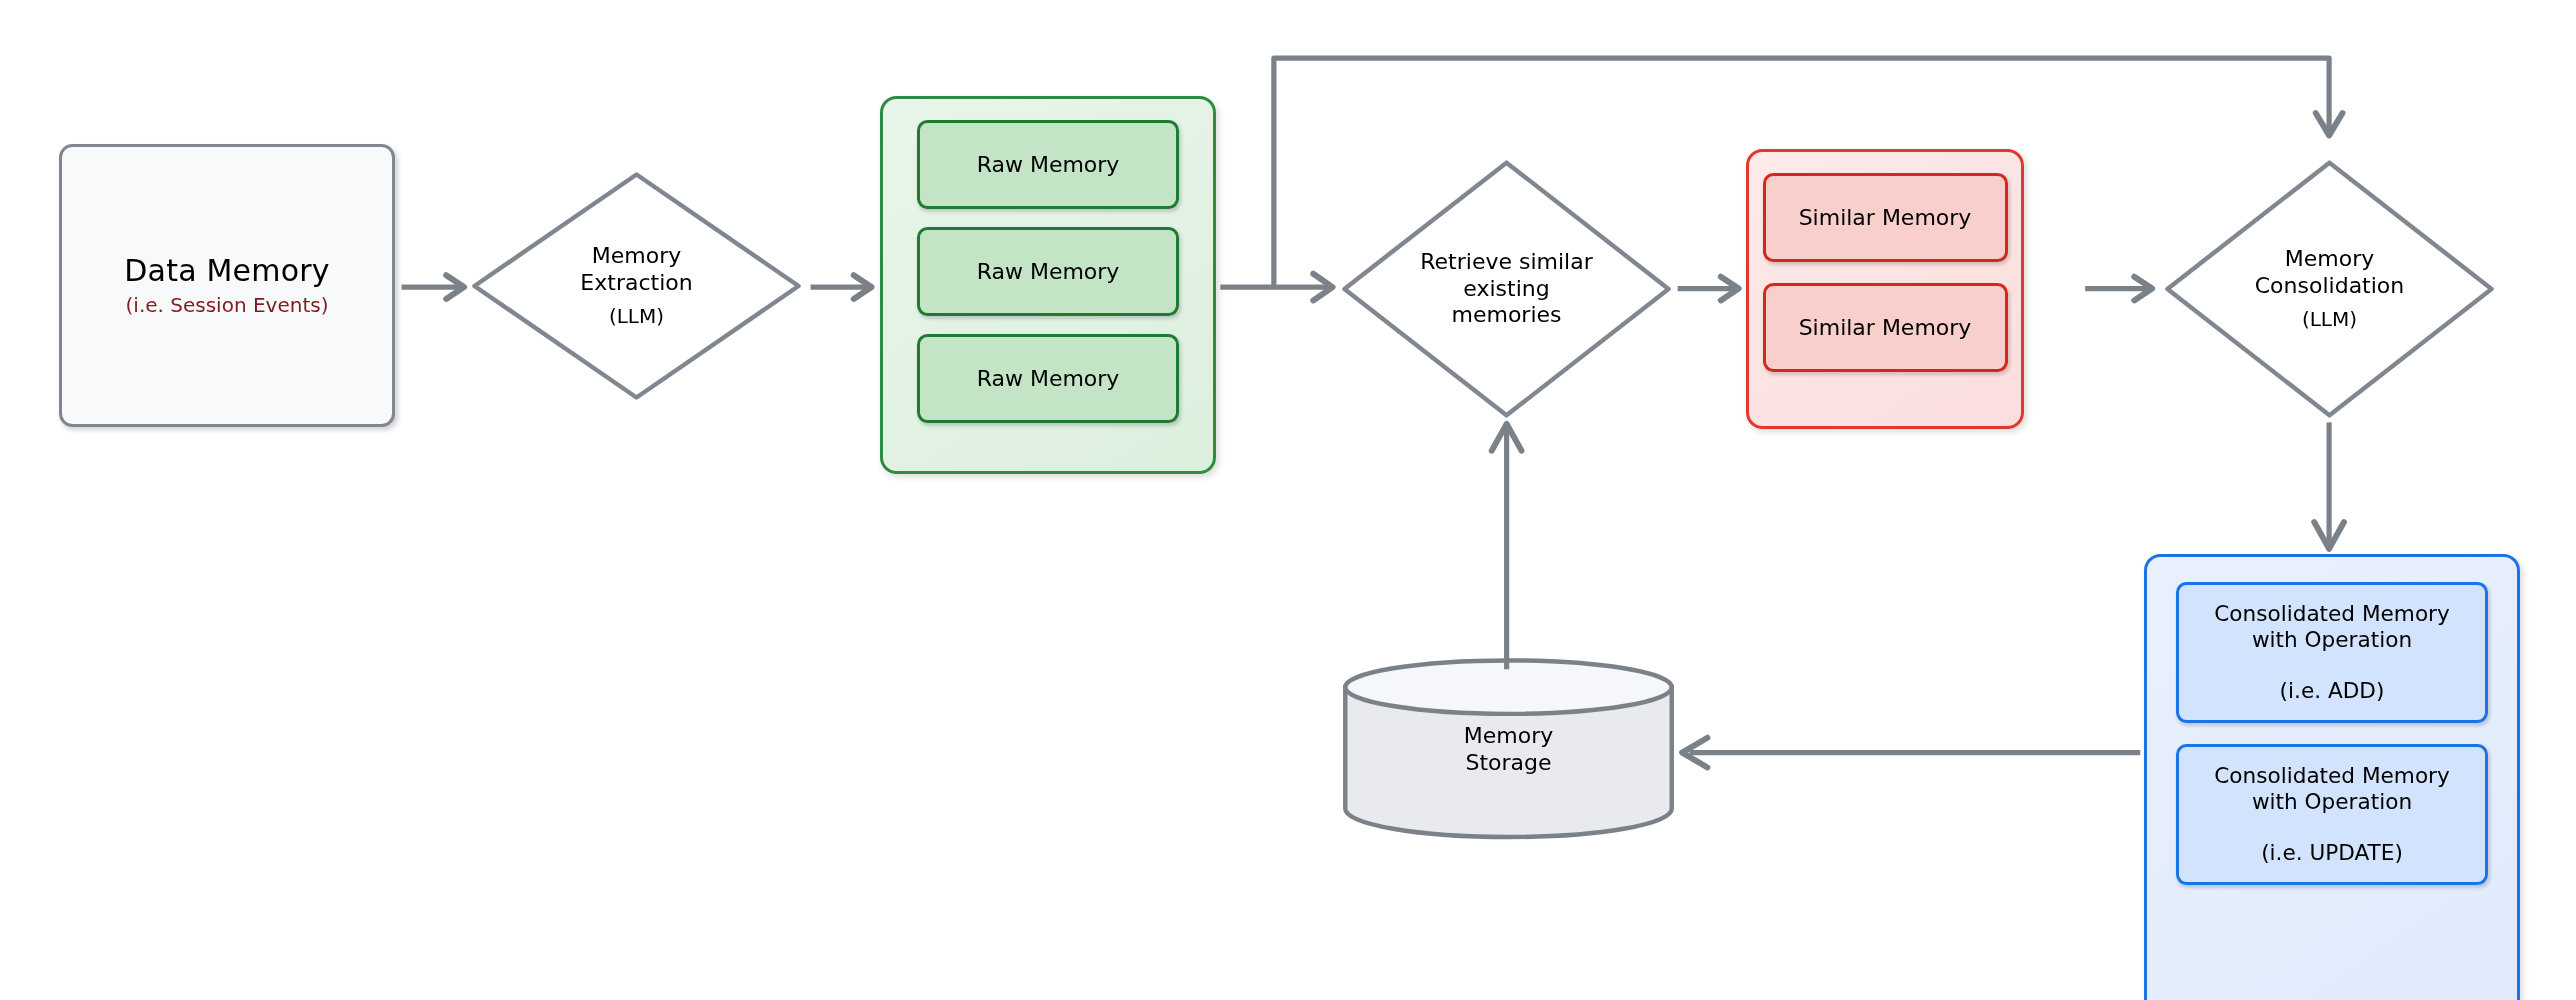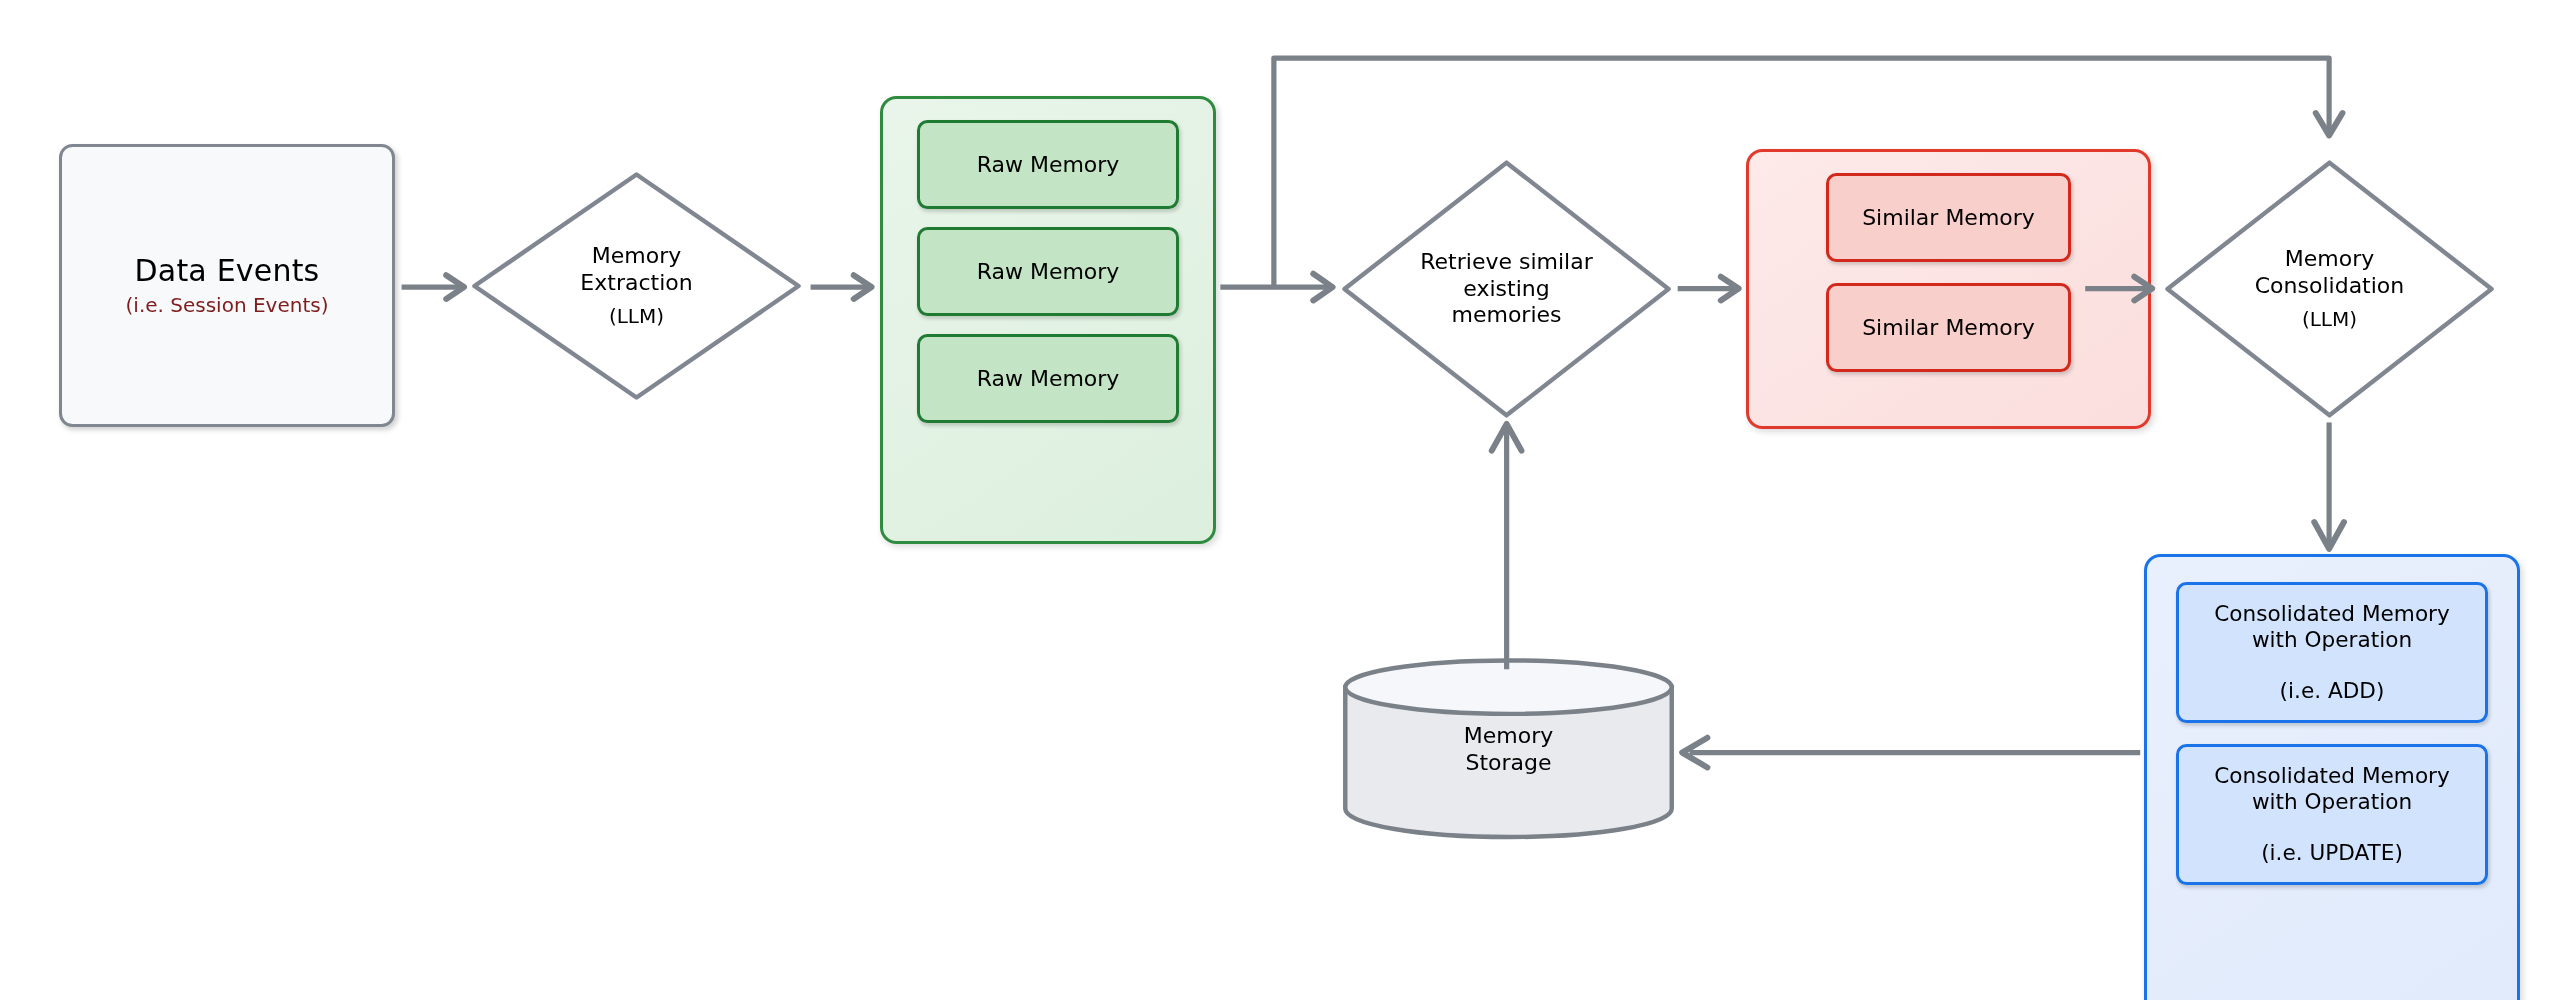--- a/index.html
+++ b/index.html
@@ -156,36 +156,36 @@
     stroke-linejoin: round;
   }
   .edge-head { fill: none; stroke: #7b8189; stroke-width: 8; stroke-linecap: round; stroke-linejoin: round; }
 </style>
 </head>
 <body>
 
 <div id="canvas">
 
   <div class="node rect-plain" style="left:59px; top:144px; width:336px; height:283px;">
-    <div class="t1">Data Events</div>
+    <div class="t1">Data Memory</div>
     <div class="t2">(i.e. Session Events)</div>
   </div>
 
   <div class="diamond-wrap" style="left:470px; top:170px; width:333px; height:232px;">
     <svg width="333" height="232" viewBox="0 0 448 312">
       <path d="M224 6 L442 156 L224 306 L6 156 Z" fill="#ffffff" stroke="#808791" stroke-width="6" stroke-linejoin="round" style="filter:none"></path>
     </svg>
     <div class="diamond-label">
       <span>Memory</span><br>
       <span>Extraction</span>
       <span class="sub">(LLM)</span>
     </div>
   </div>
 
-  <div class="node group-box green-group" style="left:880px; top:96px; width:336px; height:448px; padding:21px 4px;">
+  <div class="node group-box green-group" style="left:880px; top:96px; width:336px; height:378px; padding:21px 4px;">
     <div class="chip green-chip" style="width:262px; height:89px; margin:0 0 18px 0;">
       <span>Raw Memory</span>
     </div>
     <div class="chip green-chip" style="width:262px; height:89px; margin:0 0 18px 0;">
       <span>Raw Memory</span>
     </div>
     <div class="chip green-chip" style="width:262px; height:89px; margin:0;">
       <span>Raw Memory</span>
     </div>
   </div>
@@ -194,21 +194,21 @@
     <svg width="333" height="262" viewBox="0 0 448 352">
       <path d="M224 6 L442 176 L224 346 L6 176 Z" fill="#ffffff" stroke="#808791" stroke-width="6" stroke-linejoin="round"></path>
     </svg>
     <div class="diamond-label">
       <span>Retrieve similar</span><br>
       <span>existing</span><br>
       <span>memories</span>
     </div>
   </div>
 
-  <div class="node group-box red-group" style="left:1746px; top:149px; width:405px; height:280px; padding:21px 0;">
+  <div class="node group-box red-group" style="left:1746px; top:149px; width:278px; height:280px; padding:21px 0;">
     <div class="chip red-chip" style="width:245px; height:89px; margin:0 0 21px 0;">
       <span>Similar Memory</span>
     </div>
     <div class="chip red-chip" style="width:245px; height:89px; margin:0;">
       <span>Similar Memory</span>
     </div>
   </div>
 
   <div class="diamond-wrap" style="left:2163px; top:158px; width:333px; height:262px;">
     <svg width="333" height="262" viewBox="0 0 448 352">

